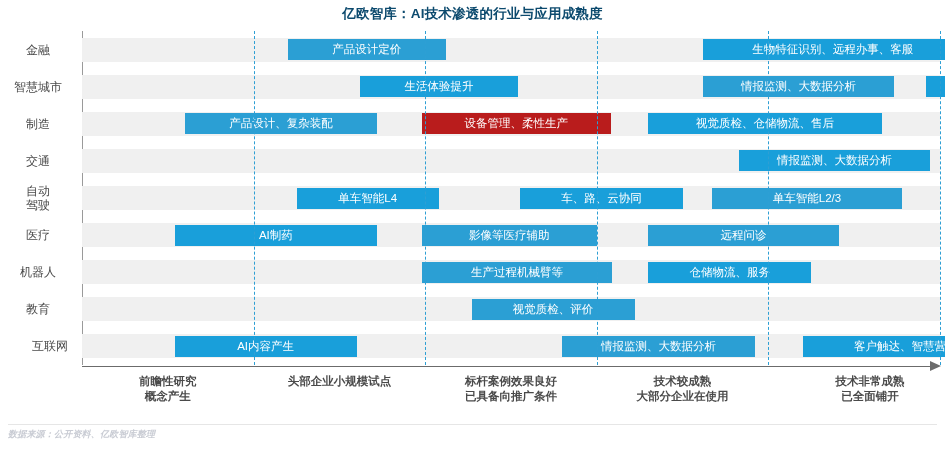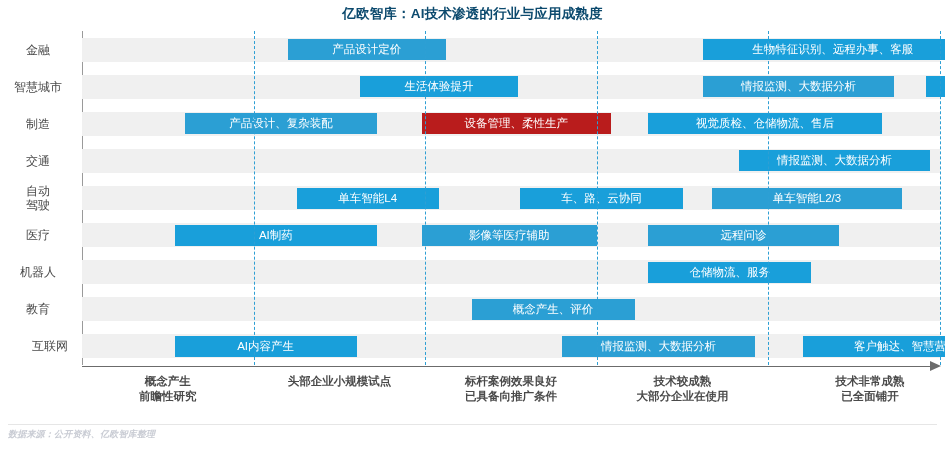--- a/index.html
+++ b/index.html
@@ -160,24 +160,25 @@
       <div class="item-box" style="left: 657.228px; width: 190.476px; top: 119.389px; background: rgb(25, 159, 218);">情报监测、大数据分析</div>
       <div class="row-band" style="top: 155px; height: 24px; background: rgb(240, 240, 240);"></div>
       <div class="item-box" style="left: 214.5px; width: 142.428px; top: 156.5px; background: rgb(25, 159, 218);">单车智能L4</div>
       <div class="item-box" style="left: 438px; width: 163.02px; top: 156.5px; background: rgb(25, 159, 218);">车、路、云协同</div>
       <div class="item-box" style="left: 605.748px; width: 190.476px; top: 156.5px; background: rgb(43, 159, 212); margin-left: 24px;">单车智能L2/3</div>
       <div class="row-band" style="top: 192.111px; height: 24px; background: rgb(240, 240, 240);"></div>
       <div class="item-box" style="left: 339.768px; width: 175.032px; top: 193.611px; background: rgb(43, 159, 212);">影像等医疗辅助</div>
       <div class="item-box" style="left: 92.664px; width: 202.488px; top: 193.611px; background: rgb(25, 159, 218);">AI制药</div>
       <div class="item-box" style="left: 566.28px; width: 190.476px; top: 193.611px; background: rgb(43, 159, 212);">远程问诊</div>
       <div class="row-band" style="top: 229.222px; height: 24px; background: rgb(240, 240, 240);"></div>
+      <div class="item-box" style="left: 339.768px; width: 190.476px; top: 230.722px; background: rgb(43, 159, 212);">生产过程机械臂等</div>
       <div class="item-box" style="left: 566.28px; width: 163.02px; top: 230.722px; background: rgb(25, 159, 218);">仓储物流、服务</div>
       <div class="row-band" style="top: 266.333px; height: 24px; background: rgb(240, 240, 240);"></div>
       <div class="item-box" style="left: 77.22px; width: 163.02px; top: 267.833px; background: rgb(43, 159, 212); margin-top: 38px;">基础技术研究</div>
-      <div class="item-box" style="left: 389.532px; width: 163.02px; top: 267.833px; background: rgb(43, 159, 212);">概念产生、评价</div>
+      <div class="item-box" style="left: 389.532px; width: 163.02px; top: 267.833px; background: rgb(43, 159, 212);">视觉质检、评价</div>
       <div class="row-band" style="top: 303.444px; height: 24px; background: rgb(240, 240, 240);"></div>
       <div class="item-box" style="left: 92.664px; width: 181.896px; top: 304.944px; background: rgb(25, 159, 218);">AI内容产生</div>
       <div class="item-box" style="left: 480.48px; width: 192.192px; top: 304.944px; background: rgb(43, 159, 212);">情报监测、大数据分析</div>
       <div class="item-box" style="left: 720.72px; width: 205.92px; top: 304.944px; background: rgb(25, 159, 218);">客户触达、智慧营销</div>
     </div>
 
   <div id="gridlines-layer">
       <div class="gridline" style="left: 253.6px; border-left-color: rgb(46, 159, 212);"></div>
       <div class="gridline" style="left: 425.2px; border-left-color: rgb(46, 159, 212);"></div>
       <div class="gridline" style="left: 596.8px; border-left-color: rgb(46, 159, 212);"></div>
@@ -209,22 +210,22 @@
       </div>
       <div class="row-label" style="top: 302.333px;">
         <div>教育</div>
       </div>
       <div class="row-label" style="top: 339.444px; padding-left: 12px;">
         <div>互联网</div>
       </div>
     </div>
   <div id="xticks-layer">
       <div class="xtick" style="left: 77.8px; width: 180px;">
+        <div>前瞻性研究</div>
         <div>概念产生</div>
-        <div>前瞻性研究</div>
       </div>
       <div class="xtick" style="left: 249.4px; width: 180px;">
         <div>头部企业小规模试点</div>
       </div>
       <div class="xtick" style="left: 421px; width: 180px;">
         <div>标杆案例效果良好</div>
         <div>已具备向推广条件</div>
       </div>
       <div class="xtick" style="left: 592.6px; width: 180px;">
         <div>技术较成熟</div>

